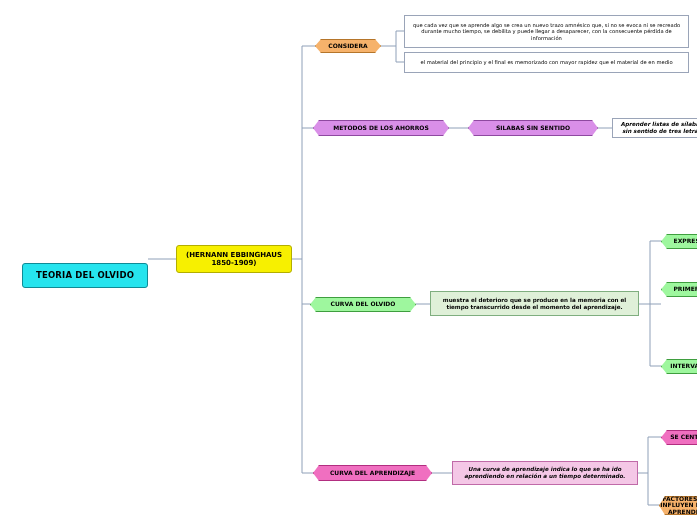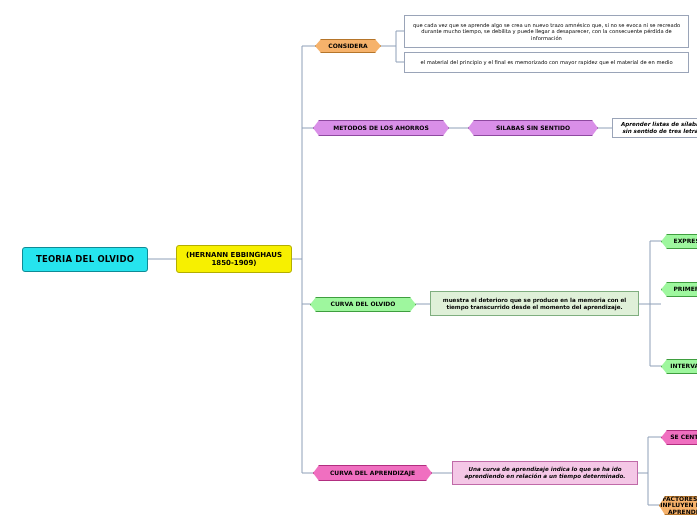--- a/index.html
+++ b/index.html
@@ -47,20 +47,21 @@
 
   
   .n-root {
     background: #26e4ee;
     border: 1px solid #0f8b96;
     border-radius: 3px;
     font-weight: bold;
     font-size: 8.5px;
     color: #000;
     letter-spacing: 0.2px;
+    margin-top: 16px;
   }
 
   
   .n-author {
     background: #f7f000;
     border: 1px solid #b3ae00;
     border-radius: 3px;
     font-weight: bold;
     font-size: 7px;
     color: #000;

